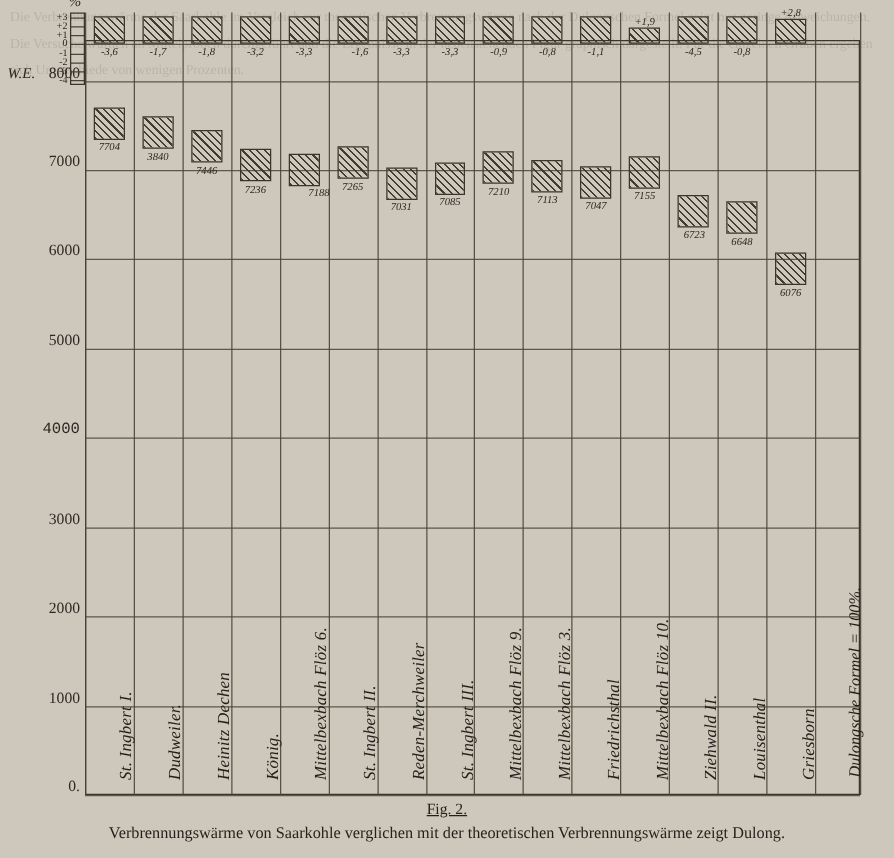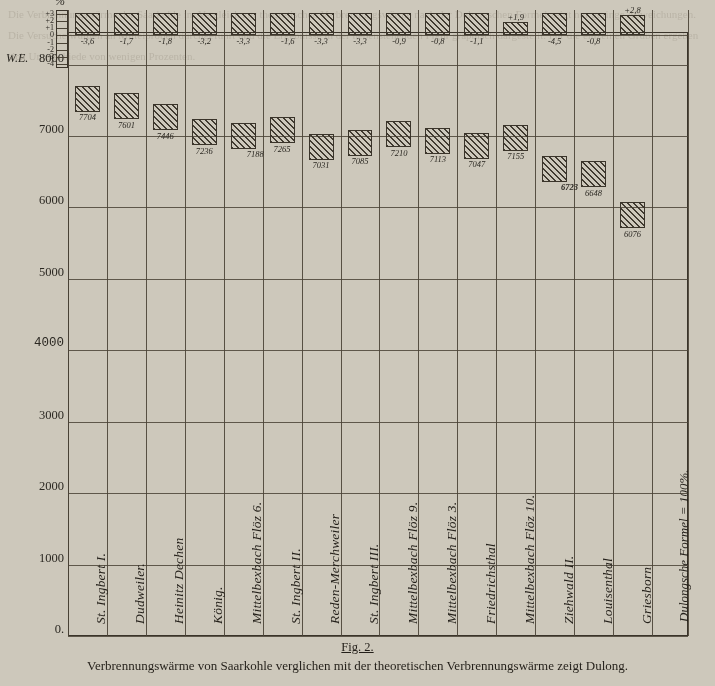--- a/index.html
+++ b/index.html
@@ -195,21 +195,21 @@
     <div class="collineAbs" style="left: 552.133px; top: 6px; height: 626px;"></div>
     <div class="collineAbs" style="left: 591.067px; top: 6px; height: 626px;"></div>
     <div class="collineAbs" style="left: 630px; top: 6px; height: 626px;"></div>
     <div class="collineAbs" style="left: 666px; top: 6px; height: 626px;"></div>
     <div class="bar" style="left: 53px; top: 81.7143px; width: 24.9333px; height: 26px;"></div>
     <div class="barval" style="left: 53px; top: 108.214px; width: 24.9333px;">7704</div>
     <div class="bar" style="left: 53px; width: 24.9333px; top: 9.375px; height: 22px;"></div>
     <div class="pctval" style="left: 53px; width: 24.9333px; top: 32.375px; text-align: center;">-3,6</div>
     <div class="catlabel" style="left: 71.4667px; top: 620px;">St. Ingbert I.</div>
     <div class="bar" style="left: 91.9333px; top: 89.0714px; width: 24.9333px; height: 26px;"></div>
-    <div class="barval" style="left: 91.9333px; top: 115.571px; width: 24.9333px;">7601</div>
+    <div class="barval" style="left: 91.9333px; top: 115.571px; width: 24.9333px;">3840</div>
     <div class="bar" style="left: 91.9333px; width: 24.9333px; top: 9.375px; height: 22px;"></div>
     <div class="pctval" style="left: 91.9333px; width: 24.9333px; top: 32.375px;">-1,7</div>
     <div class="catlabel" style="left: 110.4px; top: 620px;">Dudweiler.</div>
     <div class="bar" style="left: 130.867px; top: 100.143px; width: 24.9333px; height: 26px;"></div>
     <div class="barval" style="left: 130.867px; top: 126.643px; width: 24.9333px;">7446</div>
     <div class="bar" style="left: 130.867px; width: 24.9333px; top: 9.375px; height: 22px;"></div>
     <div class="pctval" style="left: 130.867px; width: 24.9333px; top: 32.375px;">-1,8</div>
     <div class="catlabel" style="left: 149.333px; top: 620px;">Heinitz Dechen</div>
     <div class="bar" style="left: 169.8px; top: 115.143px; width: 24.9333px; height: 26px;"></div>
     <div class="barval" style="left: 169.8px; top: 141.643px; width: 24.9333px;">7236</div>
@@ -250,21 +250,21 @@
     <div class="barval" style="left: 442.333px; top: 155.143px; width: 24.9333px;">7047</div>
     <div class="bar" style="left: 442.333px; width: 24.9333px; top: 9.375px; height: 22px;"></div>
     <div class="pctval" style="left: 442.333px; width: 24.9333px; top: 32.375px;">-1,1</div>
     <div class="catlabel" style="left: 460.8px; top: 620px;">Friedrichsthal</div>
     <div class="bar" style="left: 481.267px; top: 120.929px; width: 24.9333px; height: 26px;"></div>
     <div class="barval" style="left: 481.267px; top: 147.429px; width: 24.9333px;">7155</div>
     <div class="bar" style="left: 481.267px; width: 24.9333px; top: 17.6px; height: 13.775px;"></div>
     <div class="pctval" style="left: 481.267px; width: 24.9333px; top: 7.6px;">+1,9</div>
     <div class="catlabel" style="left: 499.733px; top: 620px;">Mittelbexbach Flöz 10.</div>
     <div class="bar" style="left: 520.2px; top: 151.786px; width: 24.9333px; height: 26px;"></div>
-    <div class="barval" style="left: 535px; top: 178.286px; width: 24.9333px; font-weight: bold;">6723</div>
+    <div class="barval" style="left: 521px; top: 178.286px; width: 24.9333px;">6723</div>
     <div class="bar" style="left: 520.2px; width: 24.9333px; top: 9.375px; height: 22px;"></div>
     <div class="pctval" style="left: 520.2px; width: 24.9333px; top: 32.375px;">-4,5</div>
     <div class="catlabel" style="left: 538.667px; top: 620px;">Ziehwald II.</div>
     <div class="bar" style="left: 559.133px; top: 157.143px; width: 24.9333px; height: 26px;"></div>
     <div class="barval" style="left: 559.133px; top: 183.643px; width: 24.9333px;">6648</div>
     <div class="bar" style="left: 559.133px; width: 24.9333px; top: 9.375px; height: 22px;"></div>
     <div class="pctval" style="left: 559.133px; width: 24.9333px; top: 32.375px;">-0,8</div>
     <div class="catlabel" style="left: 577.6px; top: 620px;">Louisenthal</div>
     <div class="bar" style="left: 598.067px; top: 198px; width: 24.9333px; height: 26px;"></div>
     <div class="barval" style="left: 598.067px; top: 224.5px; width: 24.9333px;">6076</div>

